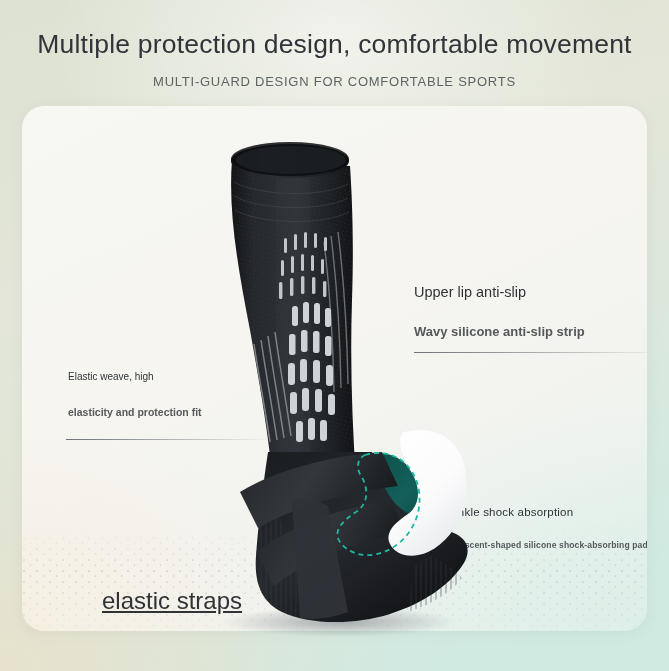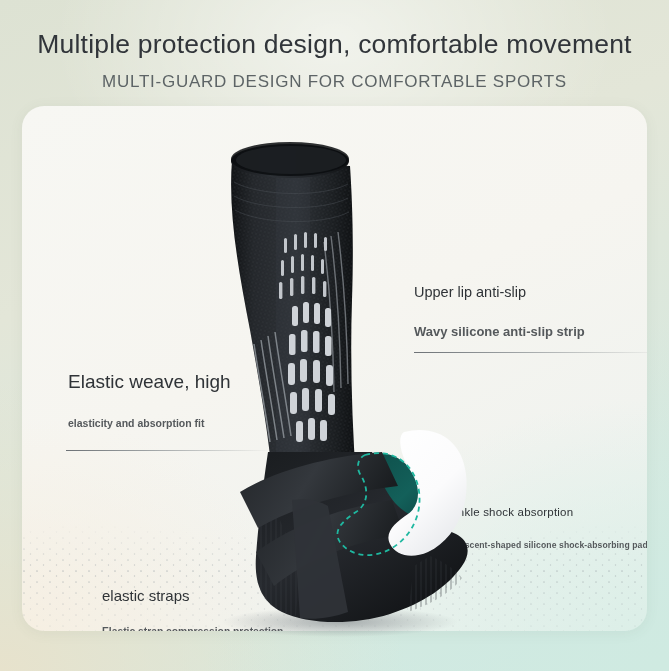--- a/index.html
+++ b/index.html
@@ -17,21 +17,21 @@
       radial-gradient(110% 80% at 0% 100%, #e7e2cc 0%, rgba(231,226,204,0) 55%),
       linear-gradient(160deg,#dde2d3 0%,#e3e6d8 35%,#d9e8de 70%,#cfeae3 100%);
   }
   .bg-glow{position:absolute;inset:0;
     background:radial-gradient(60% 40% at 50% 6%, rgba(255,255,255,.55) 0%, rgba(255,255,255,0) 70%);}
 
   
   .header{position:absolute;left:0;top:0;width:669px;text-align:center;}
   .title{margin:0;padding-top:28px;font-size:26.5px;line-height:32px;
     font-weight:400;color:#31353a;letter-spacing:.2px;}
-  .subtitle{margin:0;padding-top:14px;font-size:17px;line-height:16px;
+  .subtitle{margin:0;padding-top:14px;font-size:13px;line-height:16px;
     font-weight:400;color:#5d6466;letter-spacing:.75px;}
 
   
   .card{position:absolute;left:22px;top:106px;width:625px;height:525px;
     border-radius:22px;overflow:hidden;
     background:
       radial-gradient(95% 80% at 100% 100%, #dcefe8 0%, rgba(220,239,232,0) 55%),
       radial-gradient(80% 70% at 0% 100%, #f6efe2 0%, rgba(246,239,226,0) 58%),
       linear-gradient(155deg,#f7f7f3 0%,#f6f5f0 45%,#f1f3ef 72%,#e7f1ec 100%);
     box-shadow:0 2px 14px rgba(90,100,90,.07);}
@@ -45,30 +45,30 @@
   .anno .s{color:#55595c;font-weight:700;white-space:nowrap;}
   .rule{height:1px;margin-top:0;}
   .rule.ltr{background:linear-gradient(90deg,#6d7276 0%,#9ba0a2 38%,rgba(155,160,162,0) 100%);}
 
   #anno-upper{left:392px;top:178px;}
   #anno-upper .h{font-size:14.5px;}
   #anno-upper .s{font-size:13px;margin-top:24px;}
   #anno-upper .rule{width:252px;margin-top:13px;}
 
   #anno-elastic{left:46px;top:265px;}
-  #anno-elastic .h{font-size:19px;}
+  #anno-elastic .h{font-size:10px;}
   #anno-elastic .s{font-size:10.5px;margin-top:24px;}
   #anno-elastic .rule{width:205px;margin-top:21px;margin-left:-2px;}
 
   #anno-ankle{left:428px;top:400px;}
   #anno-ankle .h{font-size:11.5px;letter-spacing:.2px;}
   #anno-ankle .s{font-size:8.6px;margin-top:22px;letter-spacing:.1px;}
 
   #anno-straps{left:80px;top:481px;}
-  #anno-straps .h{font-size:15px;}
+  #anno-straps .h{font-size:24px;text-decoration:underline;}
   #anno-straps .s{font-size:10.3px;margin-top:22px;}
 
   
   .product{position:absolute;left:0;top:0;width:669px;height:671px;pointer-events:none;}
 </style>
 </head>
 <body>
 
 <div class="stage">
 
@@ -101,21 +101,21 @@
     </svg>
 
     <div class="anno" id="anno-upper">
       <div class="h">Upper lip anti-slip</div>
       <div class="s">Wavy silicone anti-slip strip</div>
       <div class="rule ltr"></div>
     </div>
 
     <div class="anno" id="anno-elastic">
       <div class="h">Elastic weave, high</div>
-      <div class="s">elasticity and absorption fit</div>
+      <div class="s">elasticity and protection fit</div>
       <div class="rule ltr"></div>
     </div>
 
     <div class="anno" id="anno-ankle">
       <div class="h">Ankle shock absorption</div>
       <div class="s">Crescent-shaped silicone shock-absorbing pads on both sides</div>
     </div>
 
     <div class="anno" id="anno-straps">
       <div class="h">elastic straps</div>

